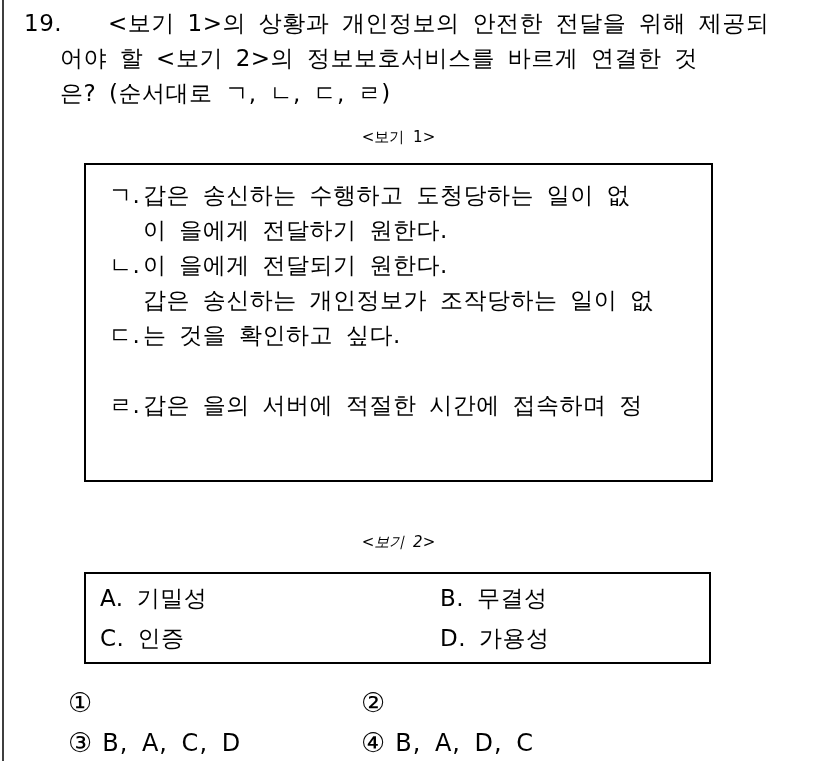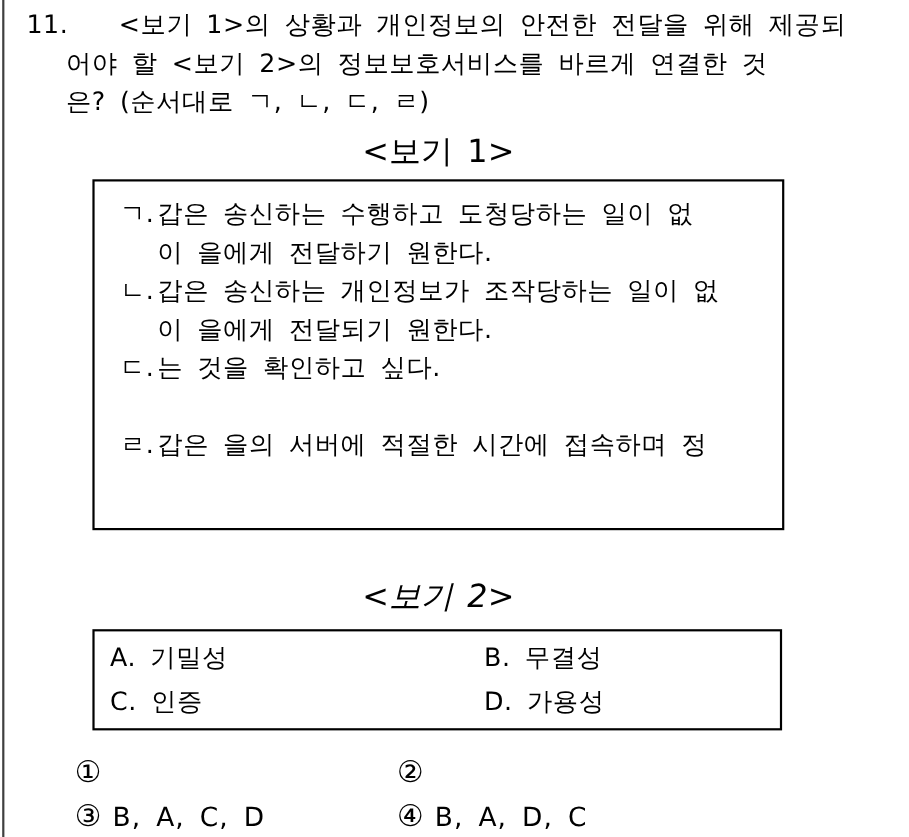--- a/index.html
+++ b/index.html
@@ -24,21 +24,21 @@
     letter-spacing: 0.5px;
   }
   .q-num { position: absolute; left: 24px; top: 6px; }
   .q-line0 { position: absolute; left: 60px; top: 6px; margin-left: 48px; }
   .q-line1 { position: absolute; left: 60px; top: 41px; }
   .q-line2 { position: absolute; left: 60px; top: 76px; }
 
   .ex-title {
     position: absolute; left: 84px; width: 629px;
     text-align: center;
-    font-size: 29px; line-height: 30px;
+    font-size: 15px; line-height: 30px;
     word-spacing: 4px; white-space: nowrap;
   }
   .ex1-title { top: 122px; }
   .ex2-title { top: 527px; font-style: italic; }
 
   .box {
     position: absolute; left: 84px;
     border: 2px solid #000000;
     box-sizing: border-box;
     background: #ffffff;
@@ -79,40 +79,40 @@
   .choice-1 { left: 68px;  top: 686px; }
   .choice-2 { left: 361px; top: 686px; }
   .choice-3 { left: 68px;  top: 726px; }
   .choice-4 { left: 361px; top: 726px; }
 </style>
 </head>
 <body>
 
 <div class="rule-left"></div>
 
-<div class="txt q-num">11.</div>
+<div class="txt q-num">19.</div>
 <div class="txt q-line0">&lt;보기 1&gt;의 상황과 개인정보의 안전한 전달을 위해 제공되</div>
 <div class="txt q-line1">어야 할 &lt;보기 2&gt;의 정보보호서비스를 바르게 연결한 것</div>
 <div class="txt q-line2">은? (순서대로 ㄱ, ㄴ, ㄷ, ㄹ)</div>
 
 <div class="ex-title ex1-title">&lt;보기 1&gt;</div>
 <div class="box box1"></div>
 
 <div class="txt b1-item b1-item-0">
   <span class="lbl">ㄱ.</span>
   <span class="lines">
     <div>갑은 송신하는 수행하고 도청당하는 일이 없</div>
     <div>이 을에게 전달하기 원한다.</div>
   </span>
 </div>
 <div class="txt b1-item b1-item-1">
   <span class="lbl">ㄴ.</span>
   <span class="lines">
+    <div>이 을에게 전달되기 원한다.</div>
     <div>갑은 송신하는 개인정보가 조작당하는 일이 없</div>
-    <div>이 을에게 전달되기 원한다.</div>
   </span>
 </div>
 <div class="txt b1-item b1-item-2">
   <span class="lbl">ㄷ.</span>
   <span class="lines">
     <div>는 것을 확인하고 싶다.</div>
   </span>
 </div>
 <div class="txt b1-item b1-item-3">
   <span class="lbl">ㄹ.</span>

